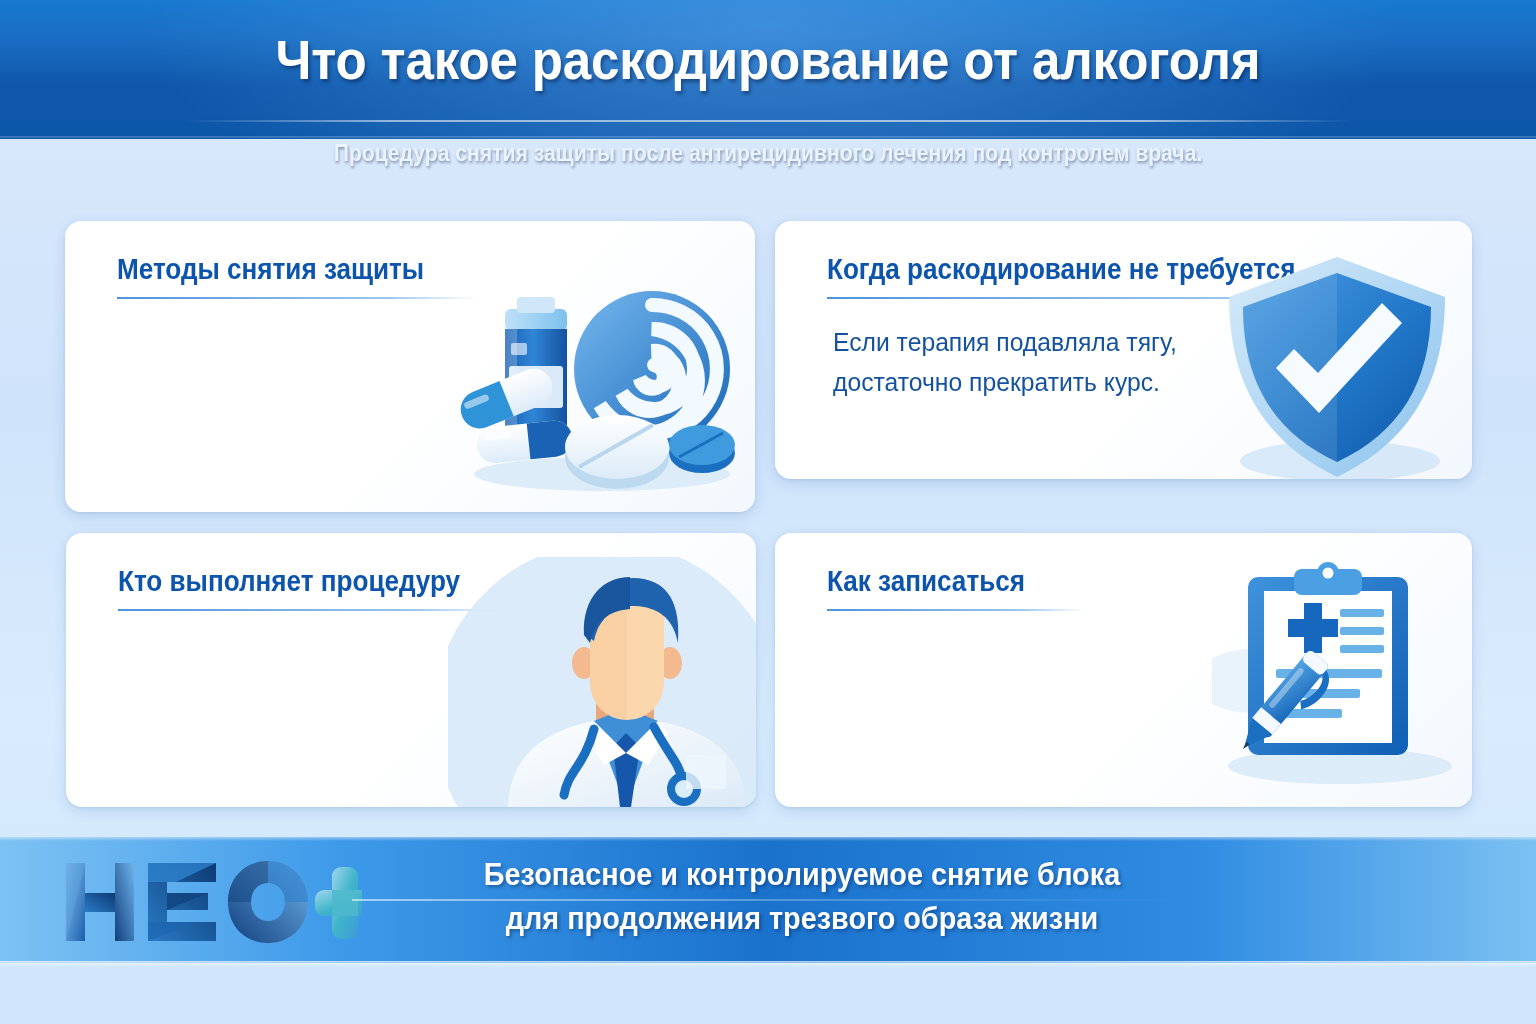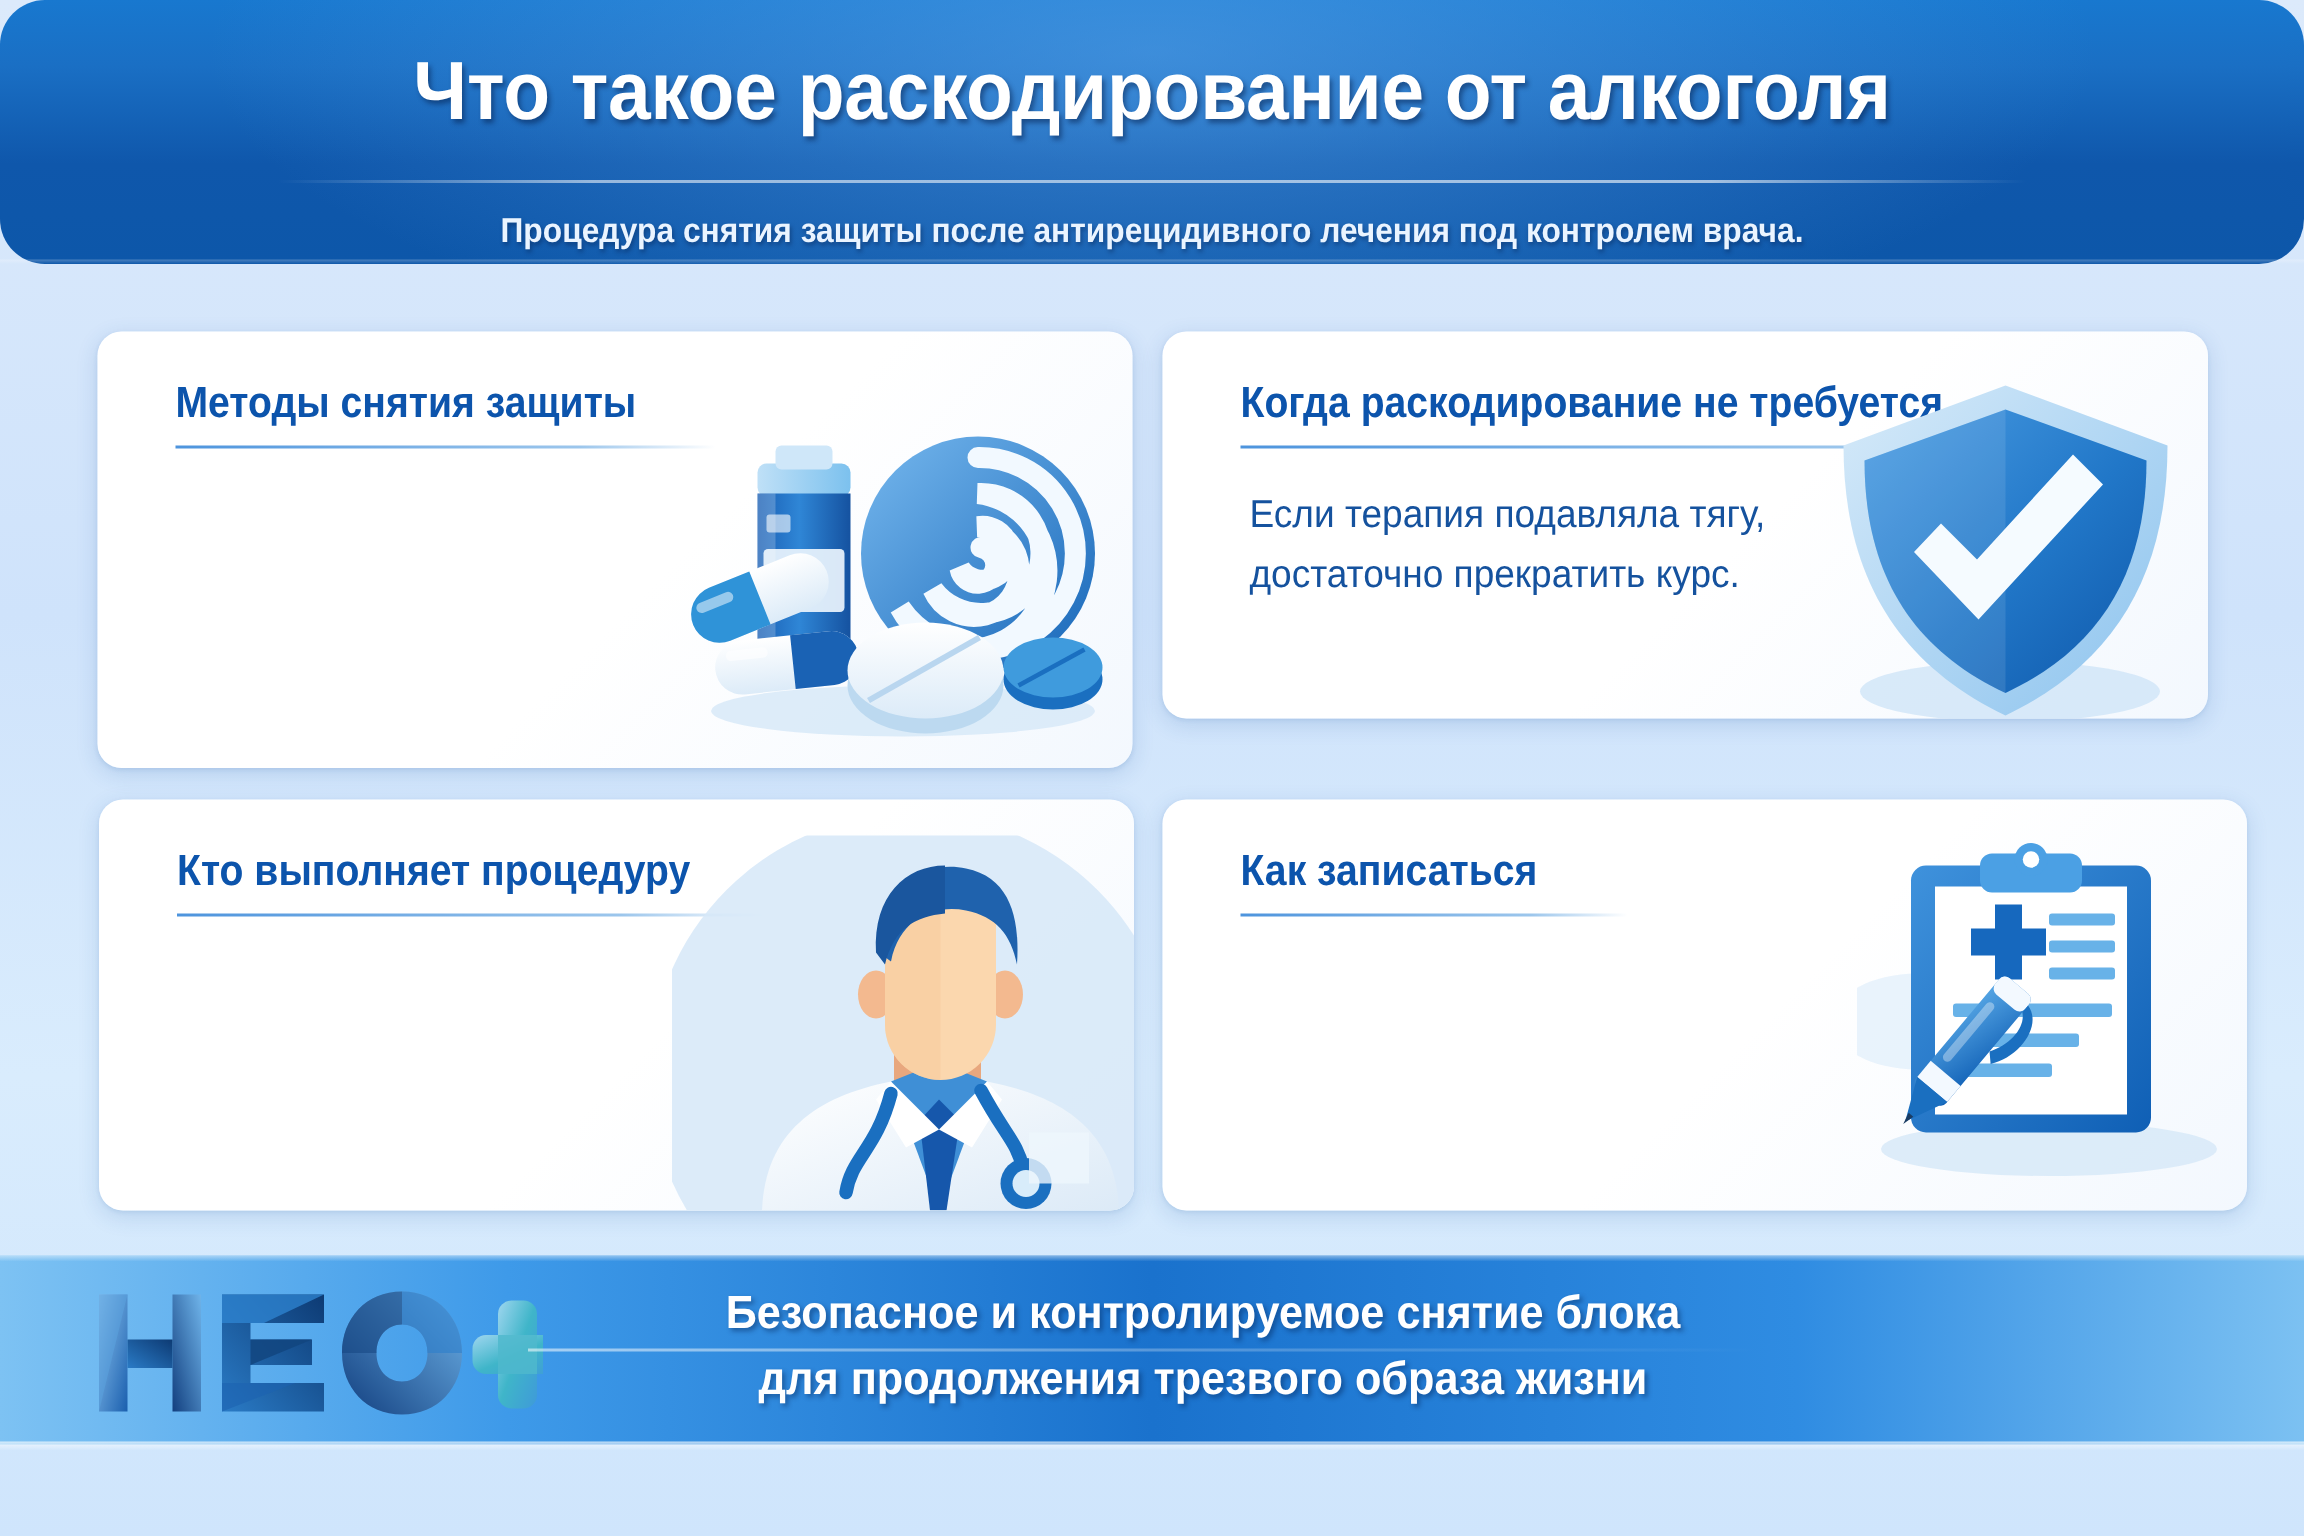--- a/index.html
+++ b/index.html
@@ -12,25 +12,24 @@
   }
   .poster{
     position:relative;
     width:1536px;height:1024px;
     background:linear-gradient(180deg,#dceafb 0%,#cfe3fb 40%,#d9ecfd 70%,#cfe5fc 100%);
     overflow:hidden;
   }
 
   
   .header{
-    position:absolute;left:0;top:0;width:1536px;height:176px;
+    position:absolute;left:0;top:0;width:1536px;height:139px;
     background:
       radial-gradient(ellipse 900px 300px at 50% 20%, rgba(90,165,235,.55) 0%, rgba(90,165,235,0) 70%),
       linear-gradient(180deg,#1878cf 0%,#1a6fc4 25%,#0f57ab 62%,#0d57a9 100%);
-    border-radius: 30px;
   }
   .header::after{
     content:"";position:absolute;left:0;bottom:0;width:100%;height:3px;
     background:linear-gradient(180deg,rgba(255,255,255,.25),rgba(255,255,255,0));
   }
   .header-title{
     position:absolute;left:0;top:28px;width:1536px;text-align:center;
     color:#ffffff;font-size:55px;font-weight:bold;letter-spacing:-.2px;
     transform:scaleX(.93);transform-origin:50% 50%;
     text-shadow:2px 3px 4px rgba(0,20,60,.45);
@@ -52,21 +51,21 @@
   .card{
     position:absolute;
     background:linear-gradient(135deg,#ffffff 0%,#ffffff 55%,#f3f8fe 100%);
     border-radius:16px;
     box-shadow:0 4px 14px rgba(30,90,160,.16), 0 1px 3px rgba(30,90,160,.10);
     overflow:hidden;
   }
   #card-1{left:65px;top:221px;width:690px;height:291px;}
   #card-2{left:775px;top:221px;width:697px;height:258px;}
   #card-3{left:66px;top:533px;width:690px;height:274px;}
-  #card-4{left:775px;top:533px;width:697px;height:274px;padding-left:26px;}
+  #card-4{left:775px;top:533px;width:697px;height:274px;}
 
   .card-heading{
     position:absolute;left:52px;top:32px;
     color:#0c54ac;font-size:29px;font-weight:bold;
     transform:scaleX(.9);transform-origin:0 50%;
     white-space:nowrap;
   }
   .card-rule{
     position:absolute;left:52px;height:2px;
     background:linear-gradient(90deg,#4d94dd 0%,#9cc6ec 75%,rgba(156,198,236,0) 100%);

